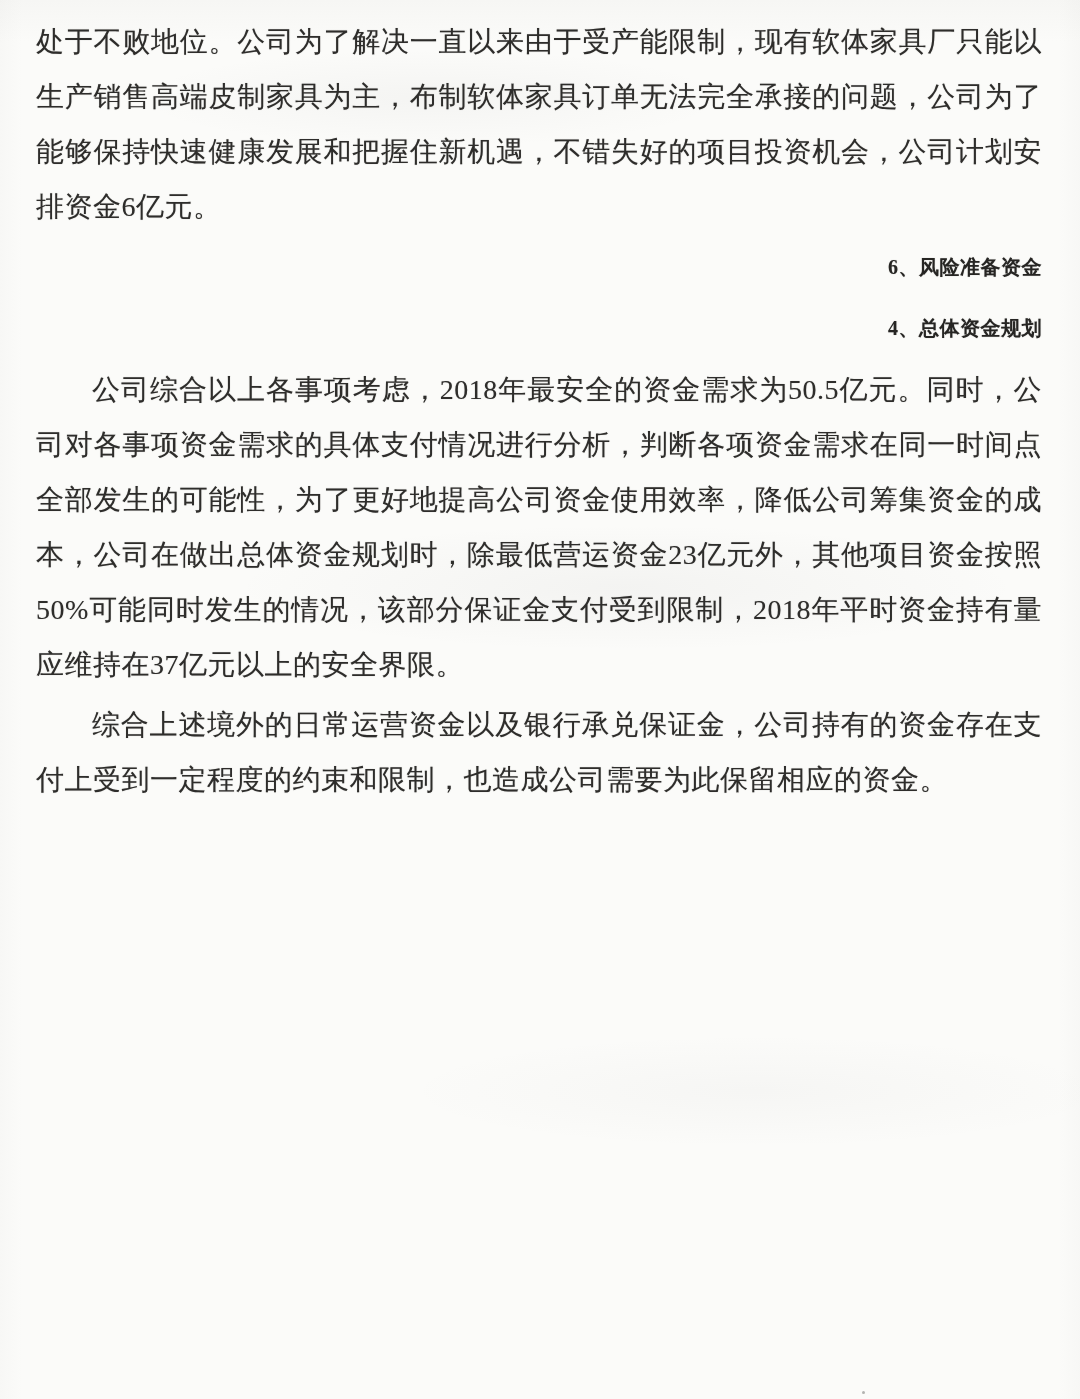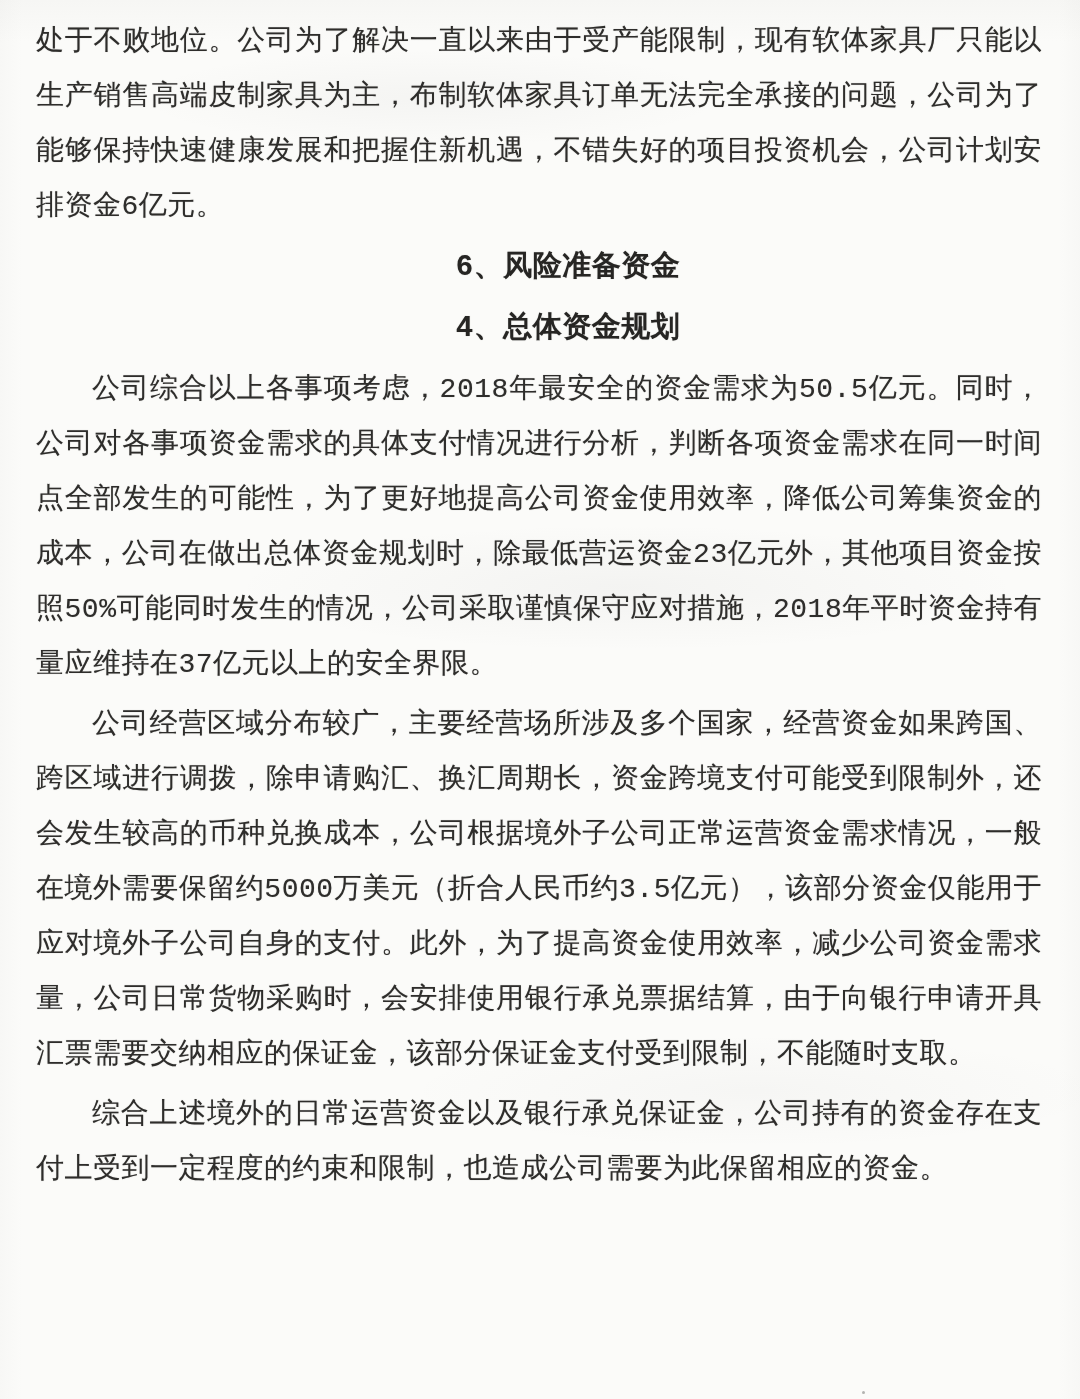--- a/index.html
+++ b/index.html
@@ -17,43 +17,43 @@
     padding: 14px 38px 10px 36px;
     overflow: hidden;
     background-color: #fbfbf9;
     
     background-image:
       radial-gradient(ellipse 560px 90px at 58% 42%, rgba(120,120,120,0.06), rgba(120,120,120,0) 70%),
       radial-gradient(ellipse 420px 70px at 40% 7%, rgba(120,120,120,0.05), rgba(120,120,120,0) 70%),
       radial-gradient(ellipse 500px 80px at 70% 78%, rgba(120,120,120,0.04), rgba(120,120,120,0) 70%),
       linear-gradient(180deg, rgba(180,180,178,0.07) 0%, rgba(255,255,255,0) 3%),
       linear-gradient(90deg, rgba(180,180,178,0.05) 0%, rgba(255,255,255,0) 2%, rgba(255,255,255,0) 98%, rgba(180,180,178,0.05) 100%);
-    font-family: Liberation Mono, monospace;
+    font-family: Liberation Serif, serif;
     font-size: 28px;
     line-height: 55px;
     color: #2e2d2b;
     text-align: justify;
     letter-spacing: 0.5px;
     
     text-shadow: 0 0 1px rgba(46,45,43,0.35);
   }
   .body-para {
     margin: 0 0 5px 0;
     text-indent: 2em;
   }
   .body-para.no-indent {
     text-indent: 0;
   }
   .section-heading {
     margin: 6px 0 6px 0;
     font-weight: 700;
-    font-size: 29px;
+    font-size: 20px;
     line-height: 55px;
     text-indent: 2em;
-    text-align: center;
+    text-align: right;
     color: #262523;
   }
   .scan-speck {
     position: absolute;
     left: 862px;
     top: 1391px;
     width: 3px;
     height: 3px;
     border-radius: 50%;
     background: rgba(90,90,88,0.45);
@@ -64,21 +64,20 @@
 
 <div class="page">
 
   <p class="body-para no-indent">处于不败地位。公司为了解决一直以来由于受产能限制，现有软体家具厂只能以生产销售高端皮制家具为主，布制软体家具订单无法完全承接的问题，公司为了能够保持快速健康发展和把握住新机遇，不错失好的项目投资机会，公司计划安排资金6亿元。</p>
 
   <h3 class="section-heading">6、风险准备资金</h3>
 
 
   <h3 class="section-heading">4、总体资金规划</h3>
 
-  <p class="body-para">公司综合以上各事项考虑，2018年最安全的资金需求为50.5亿元。同时，公司对各事项资金需求的具体支付情况进行分析，判断各项资金需求在同一时间点全部发生的可能性，为了更好地提高公司资金使用效率，降低公司筹集资金的成本，公司在做出总体资金规划时，除最低营运资金23亿元外，其他项目资金按照50%可能同时发生的情况，公司采取谨慎保守应对措施，2018年平时资金持有量应维持在37亿元以上的安全界限。</p>
+  <p class="body-para">公司综合以上各事项考虑，2018年最安全的资金需求为50.5亿元。同时，公司对各事项资金需求的具体支付情况进行分析，判断各项资金需求在同一时间点全部发生的可能性，为了更好地提高公司资金使用效率，降低公司筹集资金的成本，公司在做出总体资金规划时，除最低营运资金23亿元外，其他项目资金按照50%可能同时发生的情况，该部分保证金支付受到限制，2018年平时资金持有量应维持在37亿元以上的安全界限。</p>
 
 
-  <p class="body-para">公司经营区域分布较广，主要经营场所涉及多个国家，经营资金如果跨国、跨区域进行调拨，除申请购汇、换汇周期长，资金跨境支付可能受到限制外，还会发生较高的币种兑换成本，公司根据境外子公司正常运营资金需求情况，一般在境外需要保留约5000万美元（折合人民币约3.5亿元），该部分资金仅能用于应对境外子公司自身的支付。此外，为了提高资金使用效率，减少公司资金需求量，公司日常货物采购时，会安排使用银行承兑票据结算，由于向银行申请开具汇票需要交纳相应的保证金，该部分保证金支付受到限制，不能随时支取。</p>
 
   <p class="body-para">综合上述境外的日常运营资金以及银行承兑保证金，公司持有的资金存在支付上受到一定程度的约束和限制，也造成公司需要为此保留相应的资金。</p>
 
   <div class="scan-speck"></div>
 </div>
 
 </body></html>

